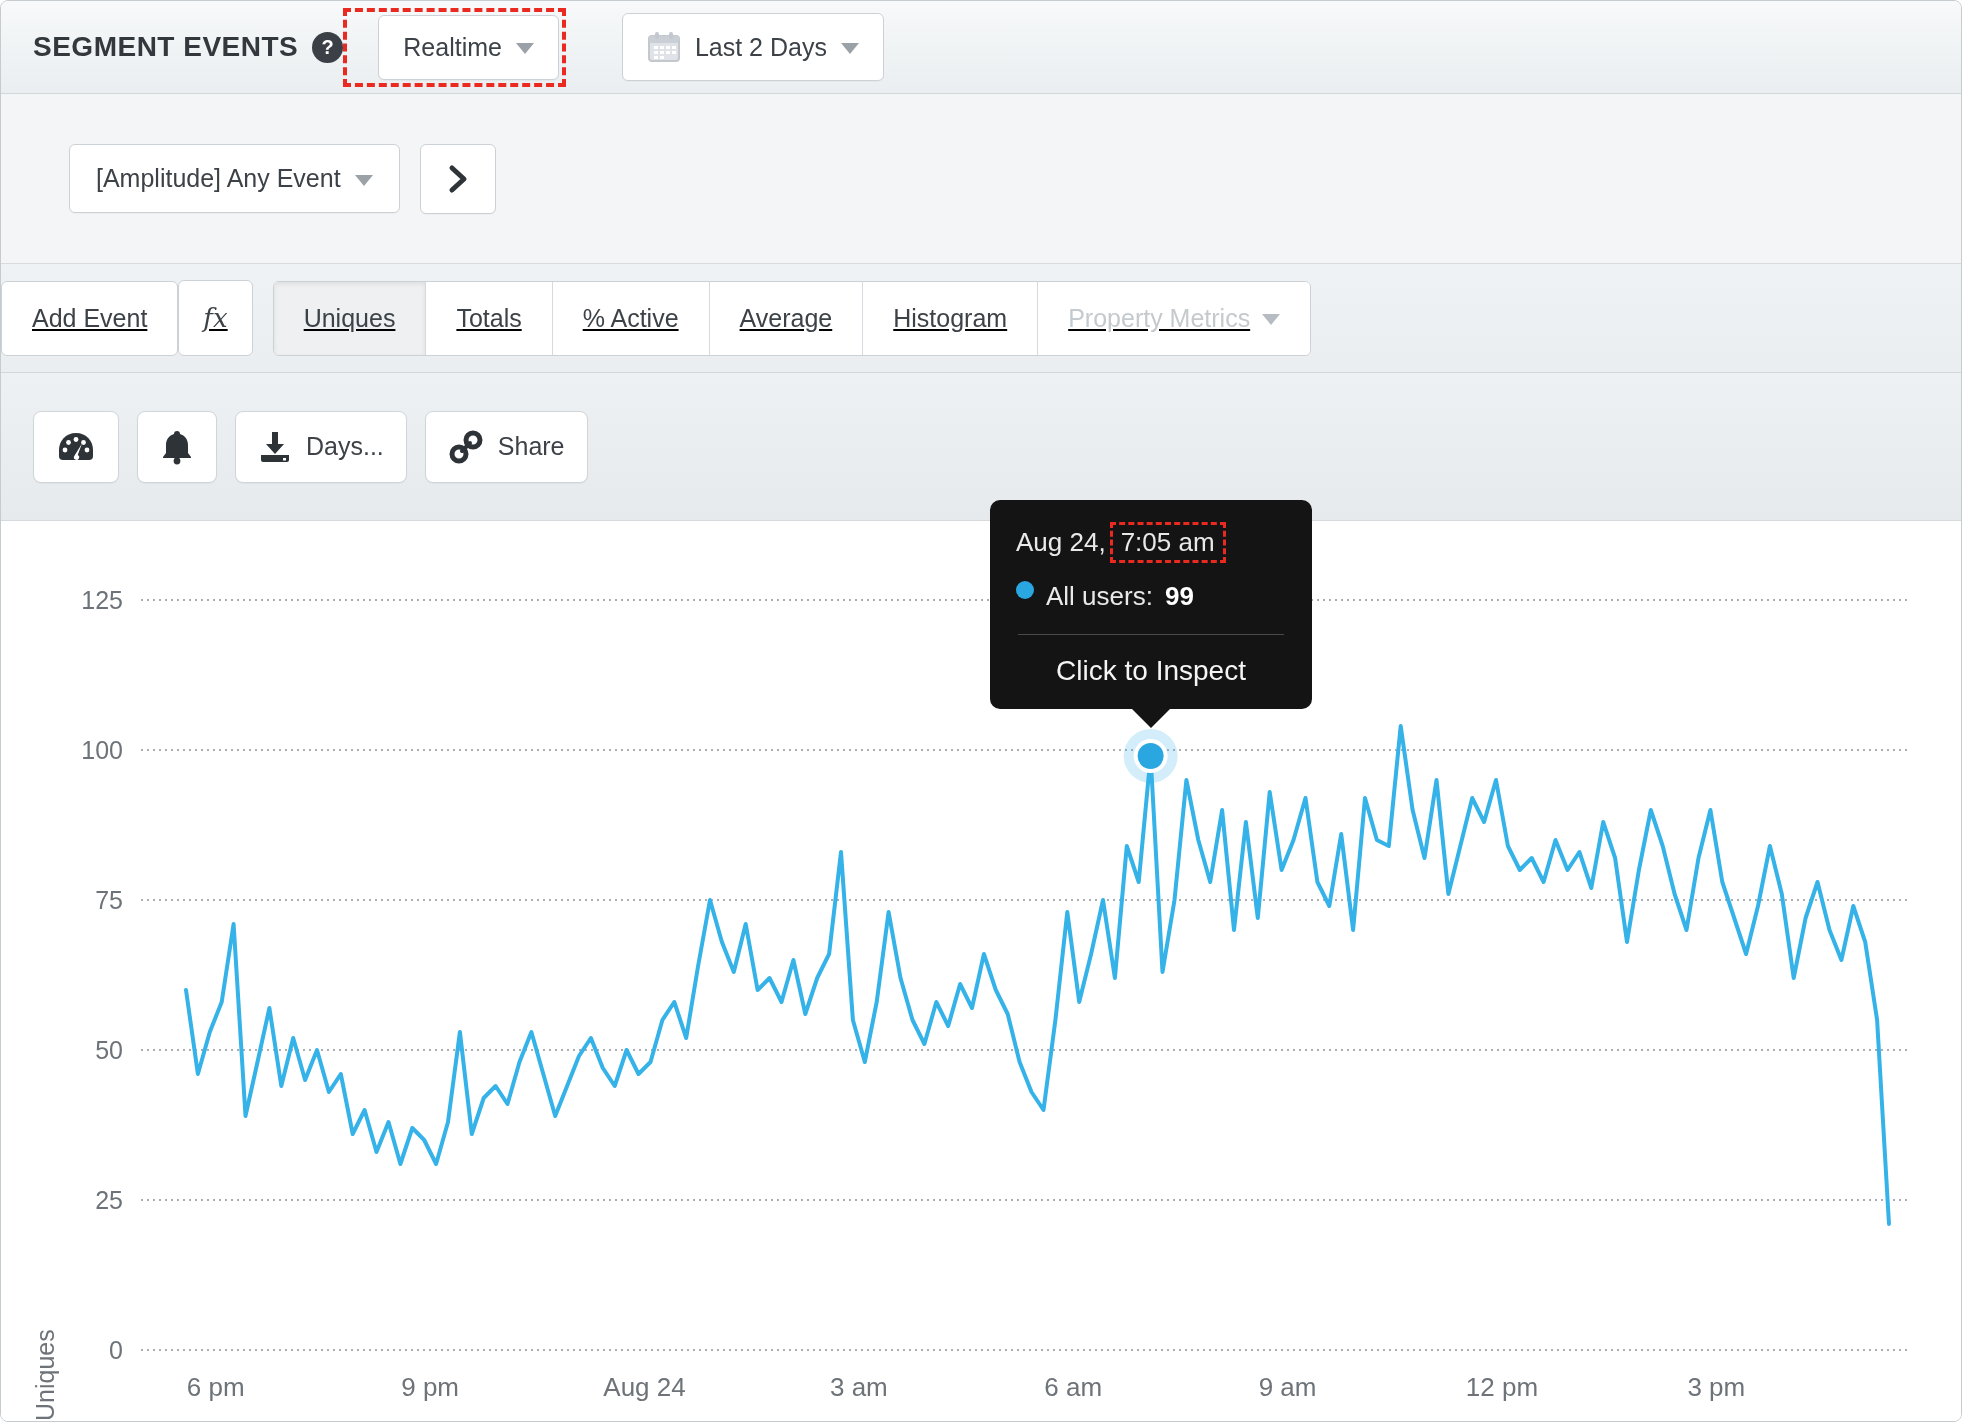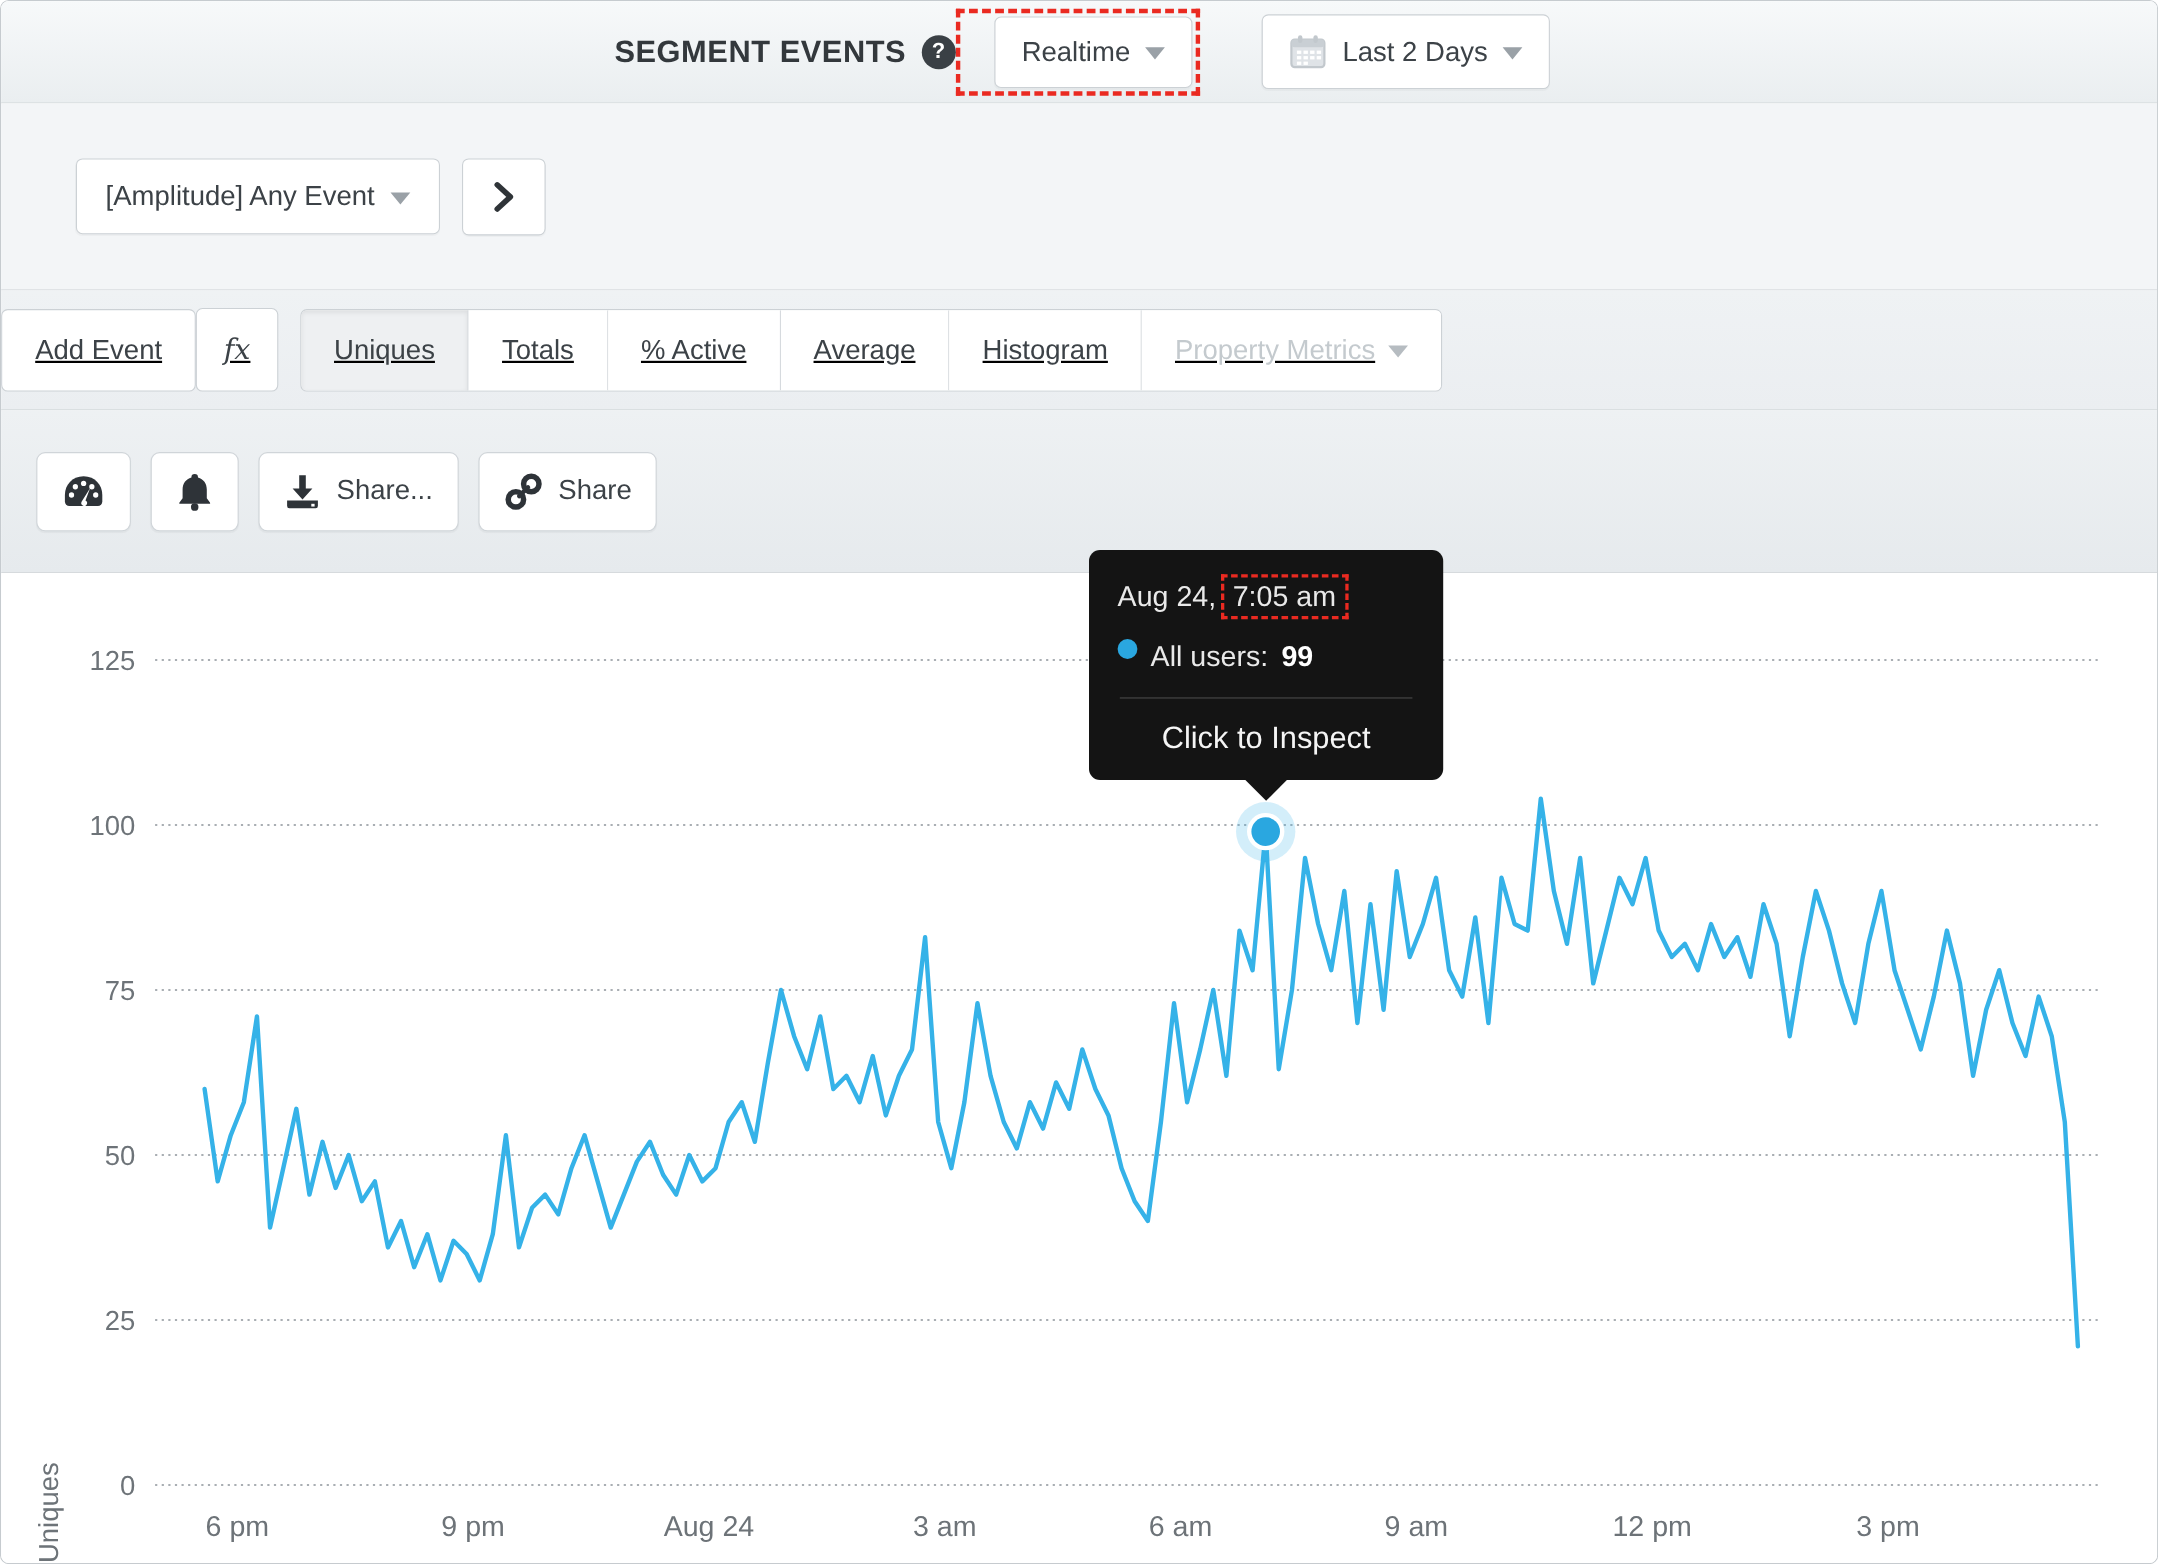--- a/index.html
+++ b/index.html
@@ -1,21 +1,21 @@
 <!DOCTYPE html>
 <html><head>
 <meta charset="utf-8">
 <style>
   html,body{margin:0;padding:0;background:#fff;}
   body{font-family:"Liberation Sans","DejaVu Sans",sans-serif;-webkit-font-smoothing:antialiased;}
   #app{position:relative;width:1962px;height:1422px;box-sizing:border-box;border:1px solid #c6cbcf;border-radius:8px;overflow:hidden;background:#fff;}
 
   
   .row{box-sizing:border-box;position:relative;}
-  #header{height:93px;display:flex;align-items:center;justify-content:center;
+  #header{height:93px;display:flex;align-items:center;justify-content:flex-start;
     padding:0 26px 0 32px;background:linear-gradient(#f7f9fa,#eaeef0);border-bottom:1px solid #d2d7da;}
   #event-row{height:170px;display:flex;align-items:center;padding-left:40px;
     background:#f3f5f7;border-bottom:1px solid #d8dcdf;}
   #tabs-row{height:109px;display:flex;align-items:center;justify-content:flex-start;
     background:linear-gradient(#eff2f4,#ebeef1);border-bottom:1px solid #d2d7da;text-decoration:underline;}
   #toolbar-row{height:148px;display:flex;align-items:center;padding-left:32px;
     background:linear-gradient(#eef1f3,#e6eaed);border-bottom:1px solid #d6dadd;}
   #chart-panel{position:relative;height:901px;background:#fff;}
 
   
@@ -178,21 +178,21 @@
       </span>
     </button>
     <button class="tool-btn">
       <span class="icon">
         <svg width="34" height="34" viewBox="0 0 34 34">
           <path d="M14 2 l6 0 0 12 6 0 -9 10 -9 -10 6 0 z" fill="#2e3338"></path>
           <path d="M3 25 l28 0 0 5 a2 2 0 0 1 -2 2 l-24 0 a2 2 0 0 1 -2 -2 z" fill="#2e3338"></path>
           <rect x="25" y="28" width="3" height="2.5" fill="#fff"></rect>
         </svg>
       </span>
-      <span>Share...</span>
+      <span>Days...</span>
     </button>
     <button class="tool-btn">
       <span class="icon">
         <svg width="36" height="36" viewBox="0 0 36 36">
           <g fill="none" stroke="#2e3338" stroke-width="5" stroke-linecap="round">
             <path d="M14 22 L22 14" stroke-width="4"></path>
             <rect x="4" y="18" width="14" height="14" rx="7" transform="rotate(-45 11 25)"></rect>
             <rect x="18" y="4" width="14" height="14" rx="7" transform="rotate(-45 25 11)"></rect>
           </g>
         </svg>

